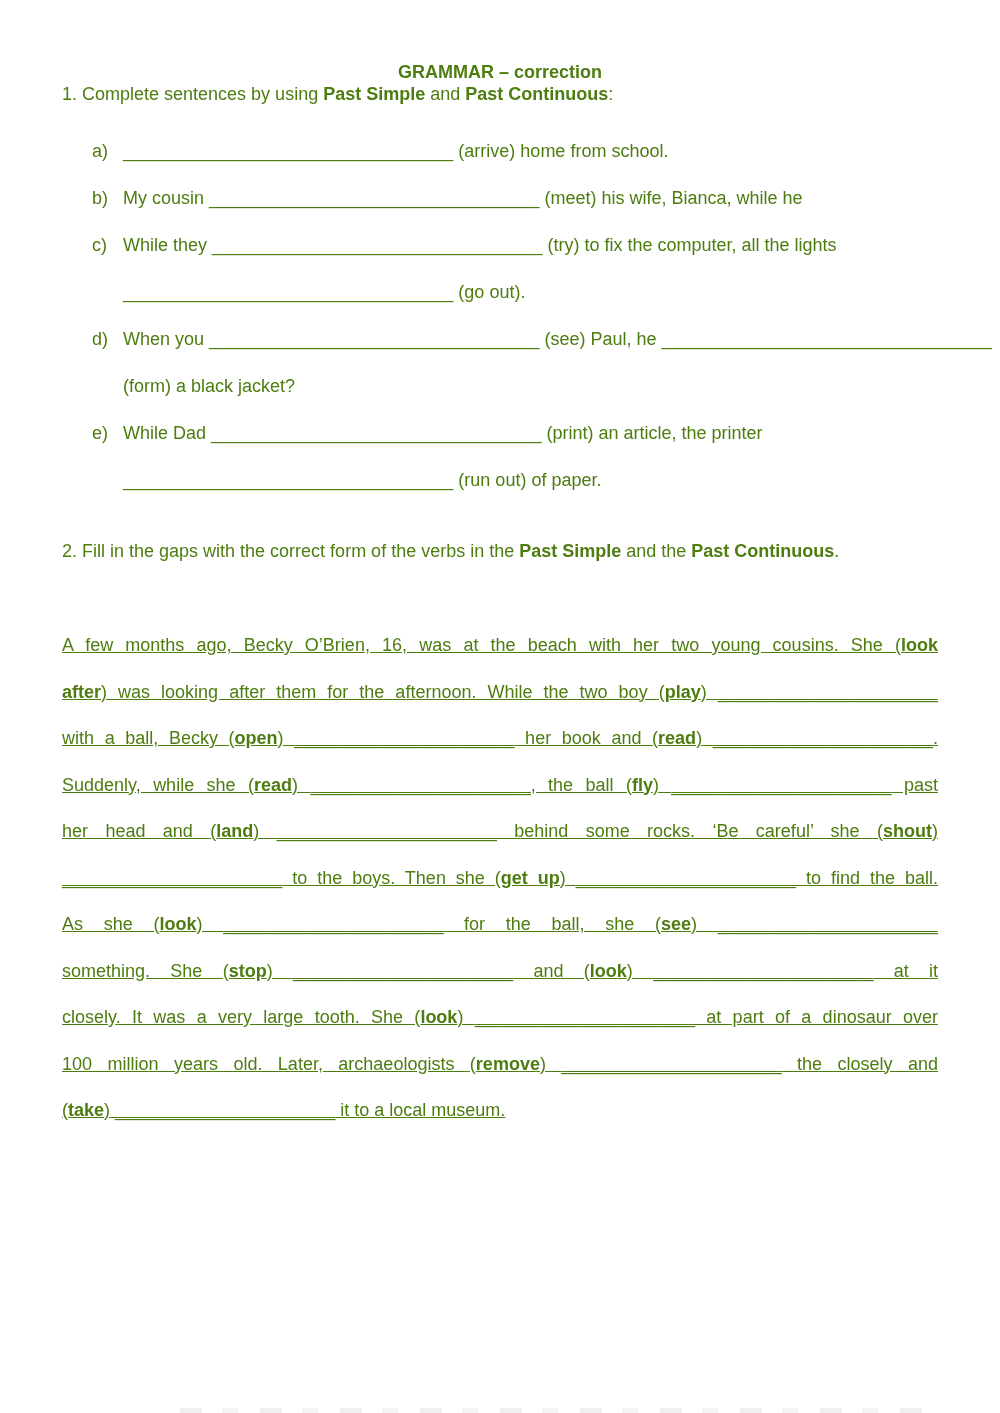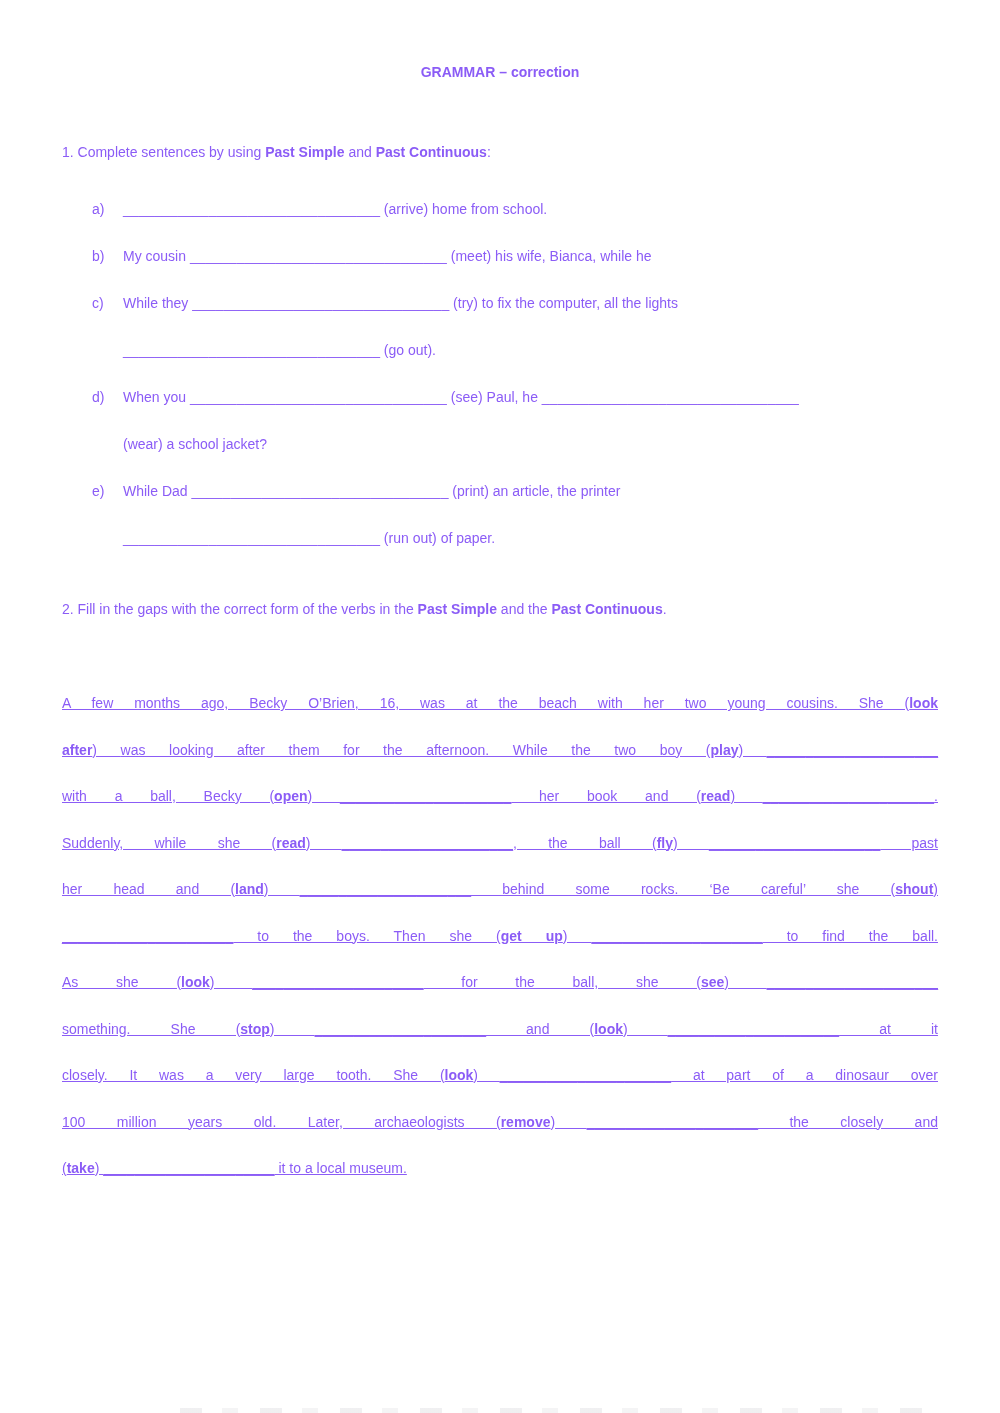--- a/index.html
+++ b/index.html
@@ -2,40 +2,40 @@
 <html><head>
 <meta charset="utf-8">
 <style>
   html, body { margin: 0; padding: 0; background: #ffffff; }
   .page {
     position: relative;
     width: 1000px;
     height: 1413px;
     margin: 0 auto;
     background: #ffffff;
-    color: #8b5cf6;
+    color: #4d7c0f;
     font-family: "Liberation Sans", sans-serif;
-    font-size: 14px;
+    font-size: 18px;
     overflow: hidden;
     box-sizing: border-box;
     padding: 0 62px;
   }
   .title {
     margin-top: 61px;
     height: 22px;
     line-height: 22px;
     text-align: center;
     font-weight: bold;
   }
   .instr {
     height: 22px;
     line-height: 22px;
     white-space: nowrap;
   }
-  .instr1 { margin-top: 58px; }
+  .instr1 { }
   .instr2 { margin-top: 36px; }
   .items { margin-top: 23px; }
   .item { position: relative; margin-left: 61px; }
   .item .letter {
     position: absolute;
     left: -31px;
     top: 0;
     line-height: 47px;
   }
   .line {
@@ -84,21 +84,21 @@
       <div class="line"><span>My cousin </span><span class="blank">_________________________________</span><span> (meet) his wife, Bianca, while he</span></div>
     </div>
     <div class="item">
       <span class="letter">c)</span>
       <div class="line"><span>While they </span><span class="blank">_________________________________</span><span> (try) to fix the computer, all the lights</span></div>
       <div class="line"><span class="blank">_________________________________</span><span> (go out).</span></div>
     </div>
     <div class="item">
       <span class="letter">d)</span>
       <div class="line"><span>When you </span><span class="blank">_________________________________</span><span> (see) Paul, he </span><span class="blank">_________________________________</span></div>
-      <div class="line"><span>(wear) a school jacket?</span></div>
+      <div class="line"><span>(form) a black jacket?</span></div>
     </div>
     <div class="item">
       <span class="letter">e)</span>
       <div class="line"><span>While Dad </span><span class="blank">_________________________________</span><span> (print) an article, the printer</span></div>
       <div class="line"><span class="blank">_________________________________</span><span> (run out) of paper.</span></div>
     </div>
   </div>
 
   <div class="instr instr2"><span>2. Fill in the gaps with the correct form of the verbs in the </span><span class="b">Past Simple</span><span> and the </span><span class="b">Past Continuous</span><span>.</span></div>
 

